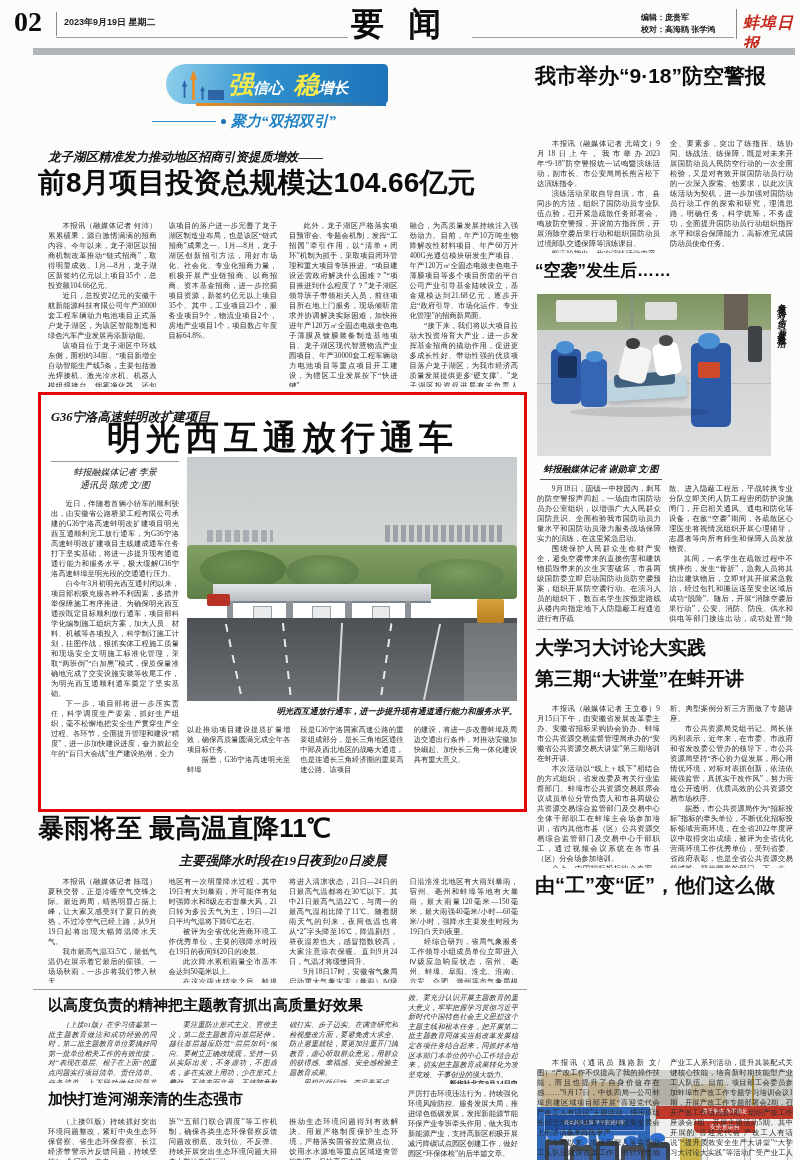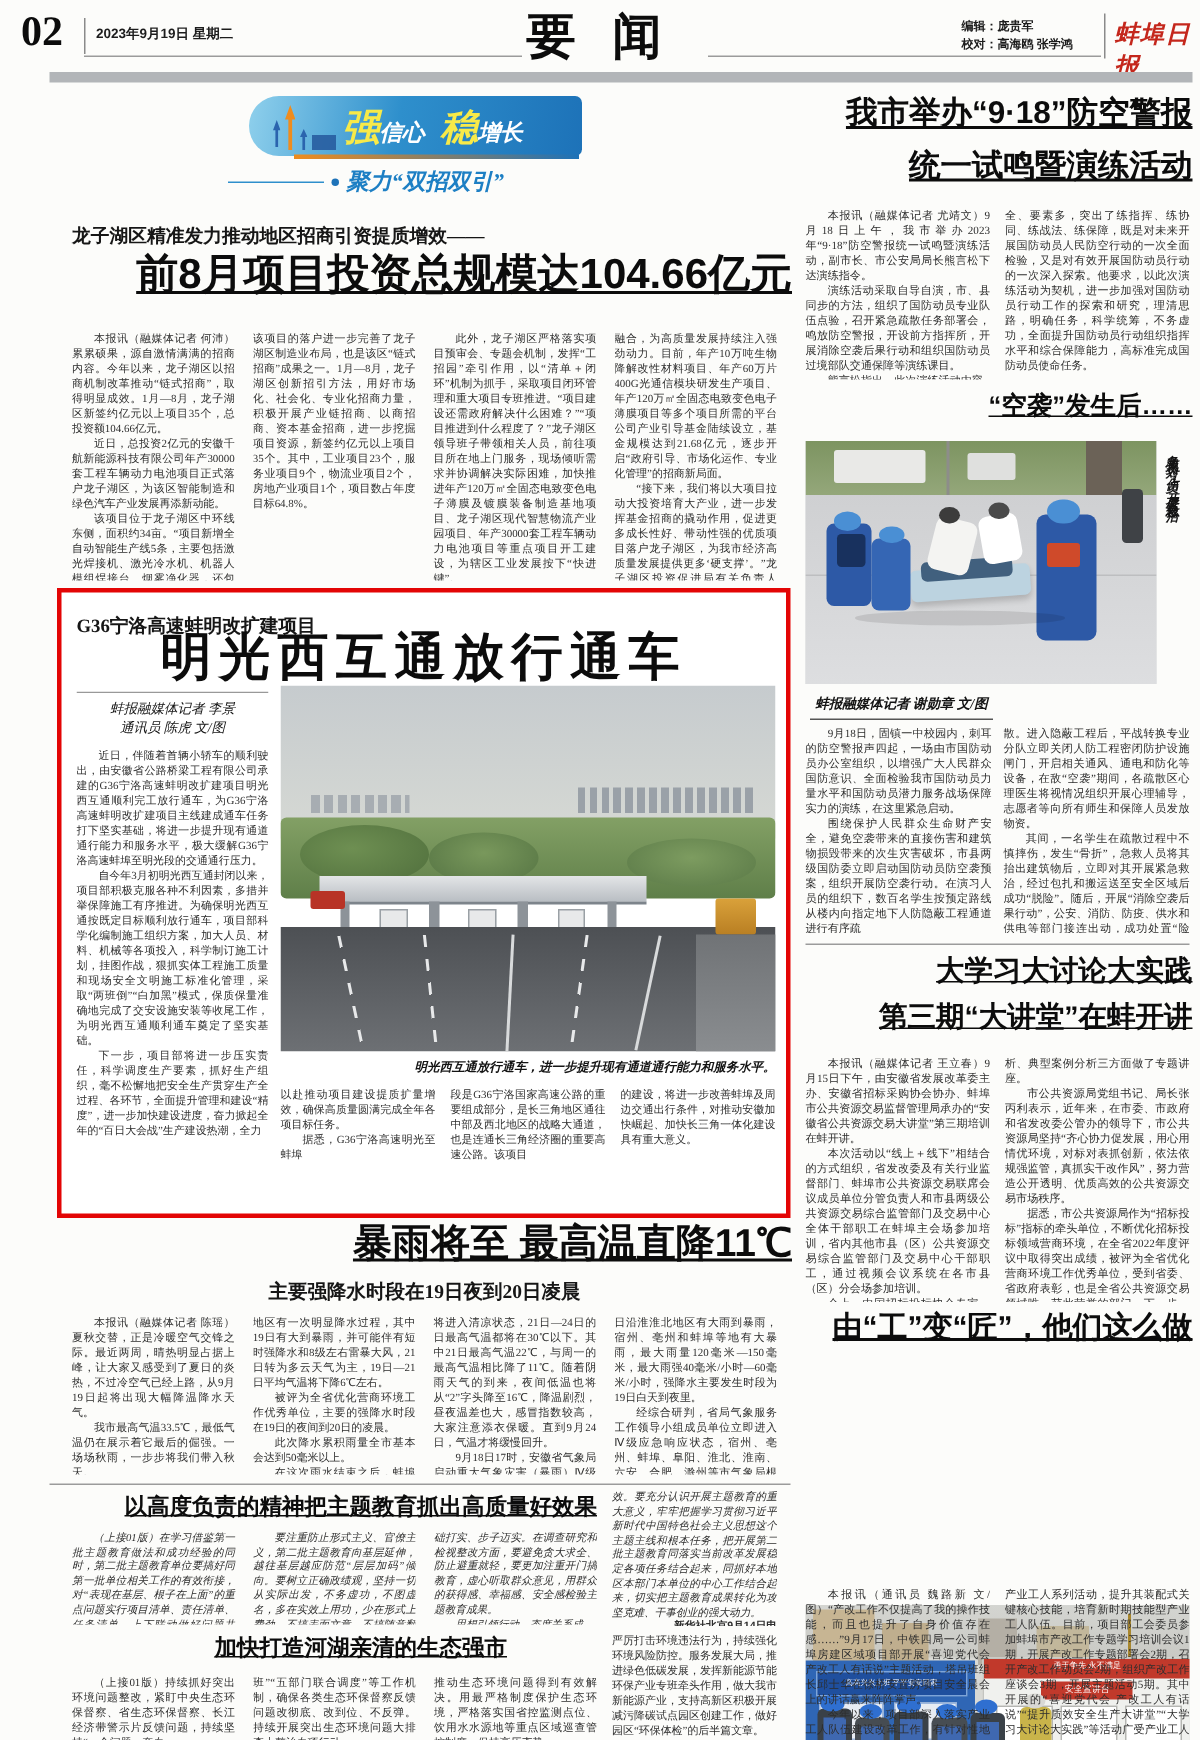--- a/index.html
+++ b/index.html
@@ -1,23 +1,23 @@
 <!DOCTYPE html>
 <html><head>
 <meta charset="utf-8">
 <style>
   html,body{margin:0;padding:0;background:#9a9a9a;}
   .page{position:relative;width:800px;height:1160px;margin:0 auto;background:#fcfcfa;
         overflow:hidden;font-family:"Liberation Serif",serif;color:#1c1c1c;}
   .abs{position:absolute;}
   
   .hl{font-family:"Liberation Sans",sans-serif;font-weight:700;color:#0c0c0c;
-      text-align:right;line-height:1.12;text-decoration:underline;}
+      text-align:left;line-height:1.12;}
   .serifhl{font-family:"Liberation Serif",serif;font-weight:700;color:#0c0c0c;text-align:center;}
-  .kai{color:#161616;}
+  .kai{font-style:italic;color:#161616;}
   
   .cols{display:flex;gap:12px;overflow:hidden;}
   .cols>div{flex:1 1 0;overflow:hidden;}
   .bt{font-size:7.3px;line-height:10px;color:#2d2d2d;}
   .bt p{margin:0;text-indent:2em;text-align:justify;}
   .cont p:first-child{text-indent:0;}
   .kaibody{font-style:italic;}
   .kaibody p{font-size:7.1px;line-height:9.6px;}
   .dateline{font-style:normal;font-family:"Liberation Sans",sans-serif;font-weight:700;
             text-indent:0 !important;text-align:right !important;font-size:7.2px;}
@@ -202,21 +202,20 @@
       </div>
     <div class="cont">
         <p>推动生态环境问题得到有效解决。用最严格制度保护生态环境，严格落实国省控监测点位、饮用水水源地等重点区域巡查管控制度，保持高压态势，</p>
       </div>
   </div>
   <div class="abs bt cont" style="left:408px;top:1089px;width:110px;height:71px;overflow:hidden;">
       <p>严厉打击环境违法行为，持续强化环境风险防控。服务发展大局，推进绿色低碳发展，发挥新能源节能环保产业专班牵头作用，做大我市新能源产业，支持高新区积极开展减污降碳试点园区创建工作，做好园区“环保体检”的后半篇文章。</p>
     </div>
 
   <div class="abs hl" style="left:535px;top:64px;width:260px;font-size:21px;">我市举办“9·18”防空警报</div>
-  <div class="abs hl" style="left:535px;top:99px;width:260px;font-size:21px;">统一试鸣暨演练活动</div>
   <div class="abs cols bt" style="left:537px;top:139px;width:256px;height:114px;gap:10px;font-size:7.4px;">
     <div>
         <p>本报讯（融媒体记者 尤靖文）9月18日上午，我市举办2023年“9·18”防空警报统一试鸣暨演练活动，副市长、市公安局局长熊言松下达演练指令。</p>
         <p>演练活动采取自导自演，市、县同步的方法，组织了国防动员专业队伍点验，召开紧急疏散任务部署会，鸣放防空警报，开设前方指挥所，开展消除空袭后果行动和组织国防动员过境部队交通保障等演练课目。</p>
         <p>熊言松指出，此次演练活动内容</p>
       </div>
     <div class="cont">
         <p>全、要素多，突出了练指挥、练协同、练战法、练保障，既是对未来开展国防动员人民防空行动的一次全面检验，又是对有效开展国防动员行动的一次深入探索。他要求，以此次演练活动为契机，进一步加强对国防动员行动工作的探索和研究，理清思路，明确任务，科学统筹，不务虚功，全面提升国防动员行动组织指挥水平和综合保障能力，高标准完成国防动员使命任务。</p>
       </div>
   </div>

